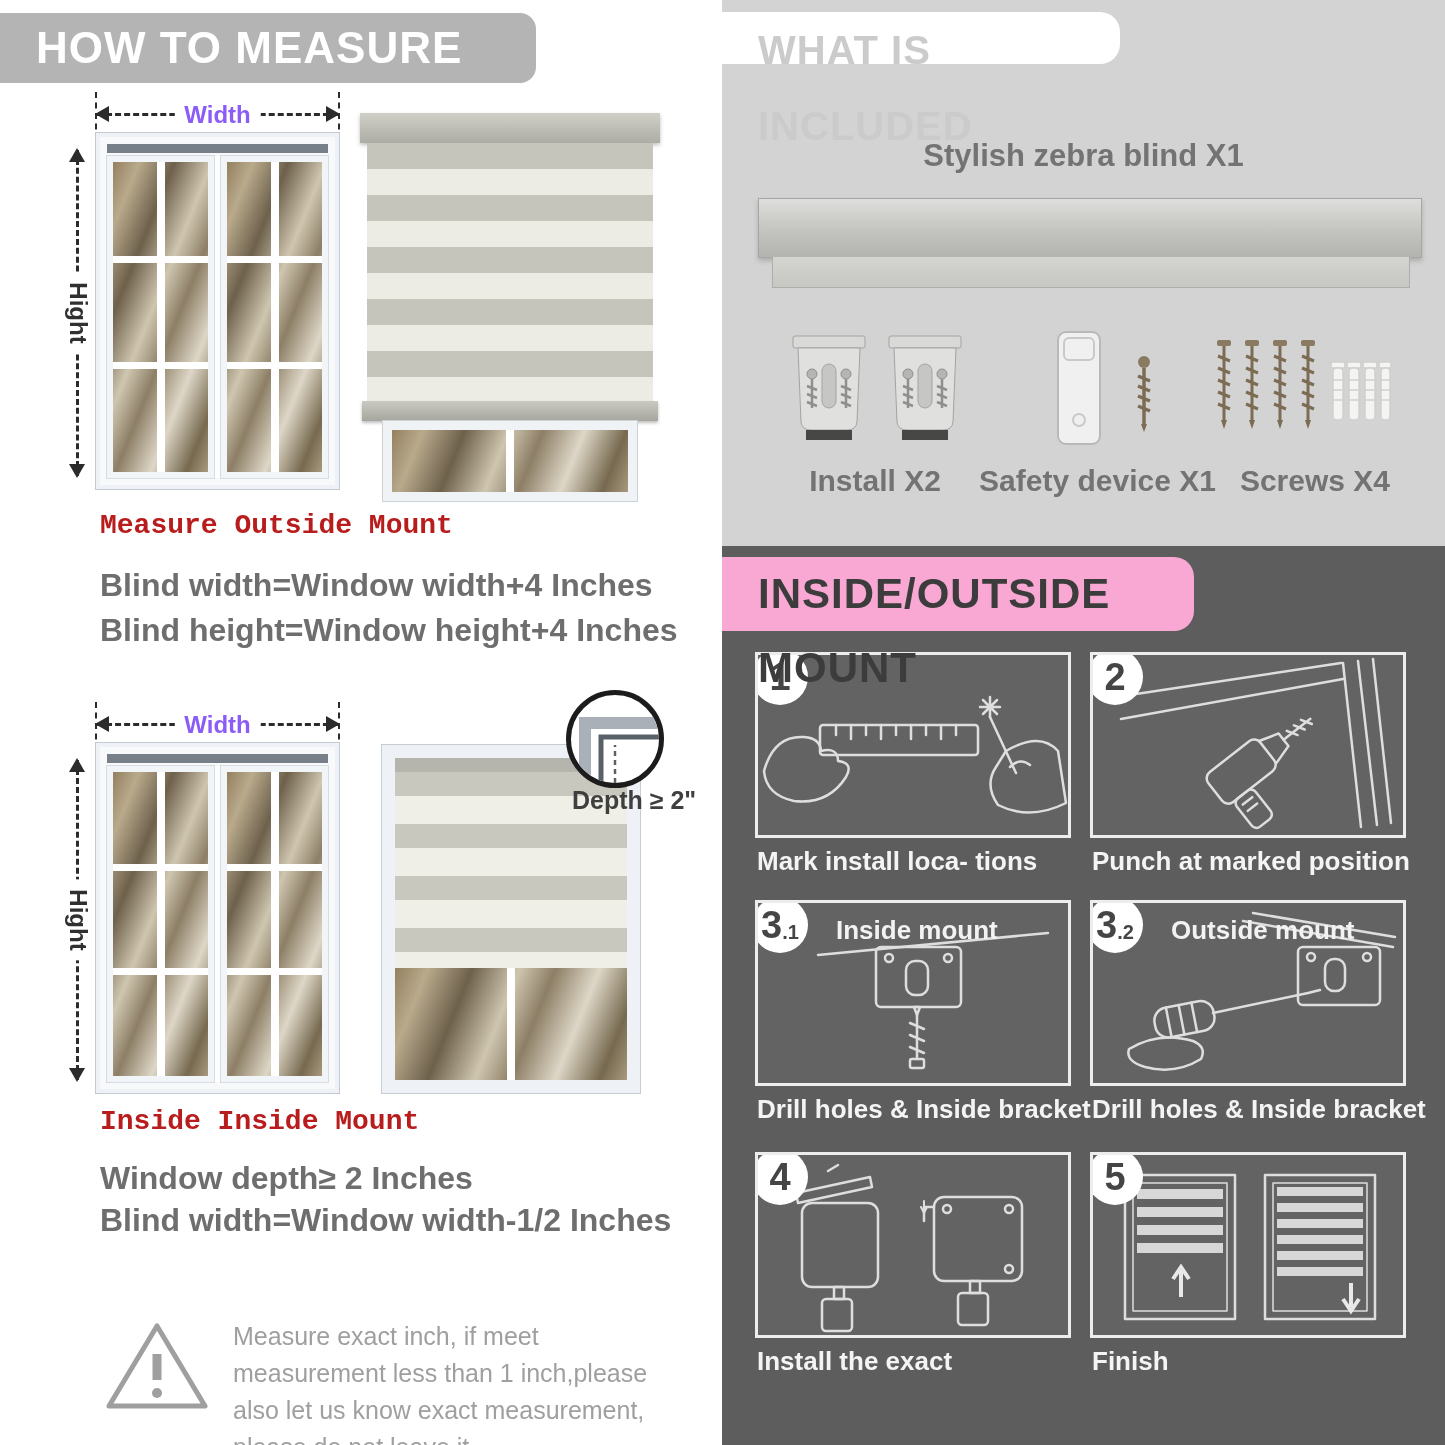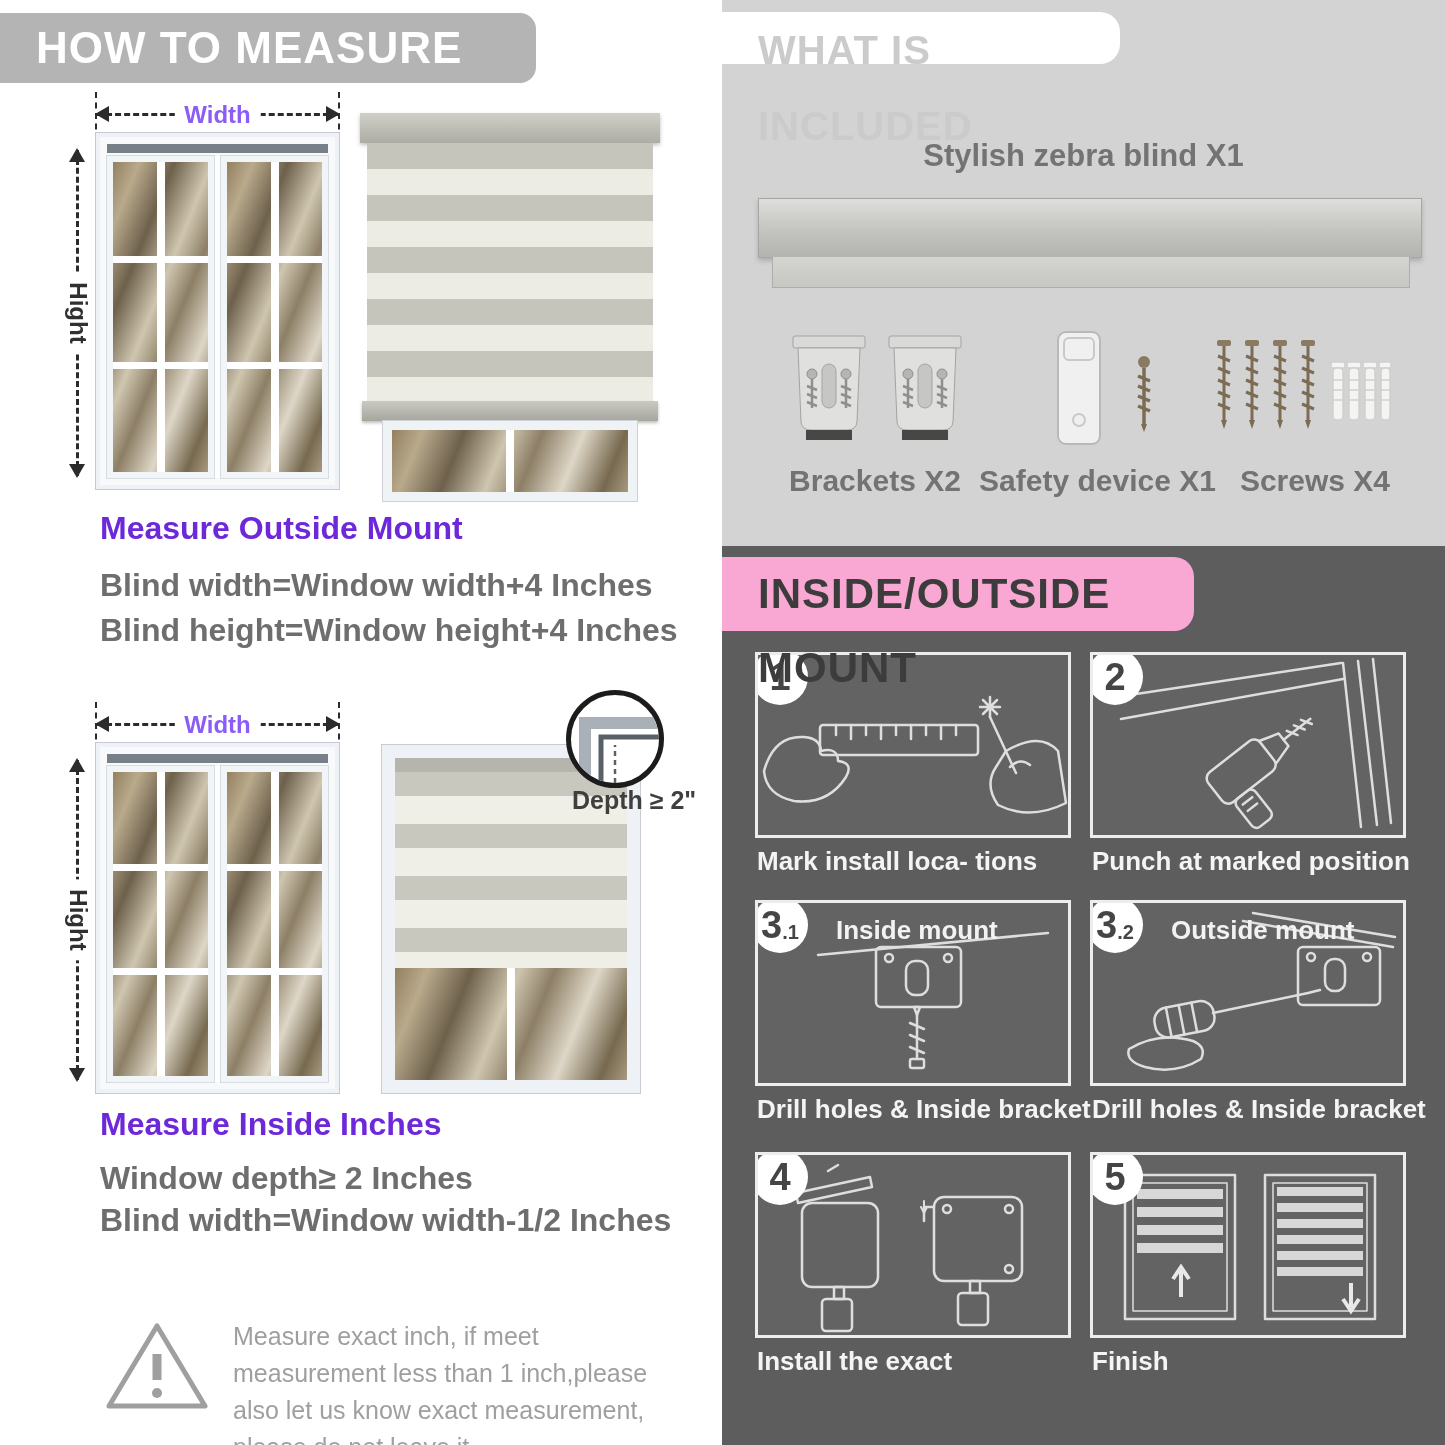--- a/index.html
+++ b/index.html
@@ -16,21 +16,21 @@
     line-height:76px;padding-left:36px;letter-spacing:1px;z-index:5;}
   .banner-mount{left:722px;top:557px;width:436px;height:74px;background:#f9a8d4;
     border-radius:0 20px 20px 0;color:#3c3c3c;font-weight:bold;font-size:42px;
     line-height:74px;padding-left:36px;letter-spacing:1px;z-index:5;}
 
   
   .sec-included{left:722px;top:0;width:723px;height:546px;background:#d3d3d3;}
   .sec-mount{left:722px;top:546px;width:723px;height:899px;background:#5d5d5d;}
 
   
-  .h-title{font-weight:bold;font-size:32px;color:#6d28d9;}
+  .h-title{font-weight:bold;font-size:28px;color:#b91c1c;font-family:Liberation Mono, monospace;}
   .h-line{font-weight:bold;font-size:32px;color:#6e6e6e;}
   .product-label{left:722px;top:138px;width:723px;text-align:center;
     font-weight:bold;font-size:31px;color:#737373;}
   .part-label{font-weight:bold;font-size:30px;color:#737373;text-align:center;}
   .warn-text{font-size:25px;color:#9f9f9f;line-height:37px;}
   .depth-label{font-weight:bold;font-size:25px;color:#3f3f3f;}
 
   
   .win{background:#f7f9fb;border:1px solid #c5cad1;box-shadow:inset 0 0 0 4px #eef1f5;
     padding:11px;box-sizing:border-box;}
@@ -179,21 +179,21 @@
 
   <div class="abs depth-circle" style="left:566px;top:690px;">
     <svg width="88" height="88" viewBox="0 0 88 88">
       <path d="M14,88 V28 H88" stroke="#aab0b8" stroke-width="12" fill="none"></path>
       <path d="M30,88 V42 H88" stroke="#5a6068" stroke-width="5" fill="none"></path>
       <path d="M44,88 V50" stroke="#5a6068" stroke-width="2.5" stroke-dasharray="5 4" fill="none"></path>
     </svg>
   </div>
   <div class="abs depth-label" style="left:572px;top:786px;">Depth ≥ 2"</div>
 
-  <div class="abs h-title" style="left:100px;top:1106px;">Measure Inside Inches</div>
+  <div class="abs h-title" style="left:100px;top:1106px;">Inside Inside Mount</div>
   <div class="abs h-line" style="left:100px;top:1160px;">Window depth≥ 2 Inches</div>
   <div class="abs h-line" style="left:100px;top:1202px;">Blind width=Window width-1/2 Inches</div>
 
   <svg class="abs" style="left:105px;top:1320px;" width="104" height="92" viewBox="0 0 104 92">
     <path d="M52,6 L100,86 H4 Z" stroke="#9f9f9f" stroke-width="5" fill="none" stroke-linejoin="round"></path>
     <line x1="52" y1="34" x2="52" y2="60" stroke="#9f9f9f" stroke-width="9"></line>
     <circle cx="52" cy="73" r="5" fill="#9f9f9f"></circle>
   </svg>
   <div class="abs warn-text" style="left:233px;top:1318px;width:450px;">Measure exact inch, if meet measurement less than 1 inch,please also let us know exact measurement, please do not leave it</div>
 
@@ -273,21 +273,21 @@
           <path d="M153,44 h10 M153,54 h10 M153,64 h10" stroke="#d0d0ce"></path>
         </g>
       <g>
           <rect x="167" y="26" width="12" height="6" rx="2"></rect>
           <rect x="169" y="32" width="9" height="52" rx="4"></rect>
           <path d="M169,44 h9 M169,54 h9 M169,64 h9" stroke="#d0d0ce"></path>
         </g>
     </g>
   </svg>
 
-  <div class="abs part-label" style="left:775px;top:464px;width:200px;">Brackets X2</div>
+  <div class="abs part-label" style="left:775px;top:464px;width:200px;">Install X2</div>
   <div class="abs part-label" style="left:975px;top:464px;width:245px;">Safety device X1</div>
   <div class="abs part-label" style="left:1200px;top:464px;width:190px;text-align:right;">Screws X4</div>
 
   <div class="abs banner-mount">INSIDE/OUTSIDE MOUNT</div>
 
   <div class="abs panel" style="left:755px;top:652px;">
     <svg width="310" height="180" viewBox="0 0 310 180">
       <g class="lineart">
         <rect x="62" y="70" width="158" height="30" rx="3"></rect>
         <path d="M78,70 v10 M93,70 v14 M108,70 v10 M123,70 v14 M138,70 v10 M153,70 v14 M168,70 v10 M183,70 v14 M198,70 v10"></path>

